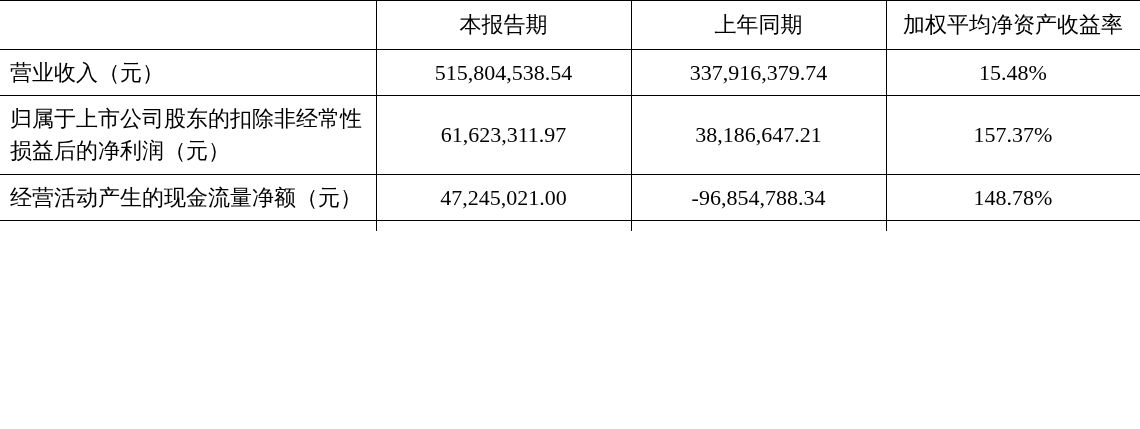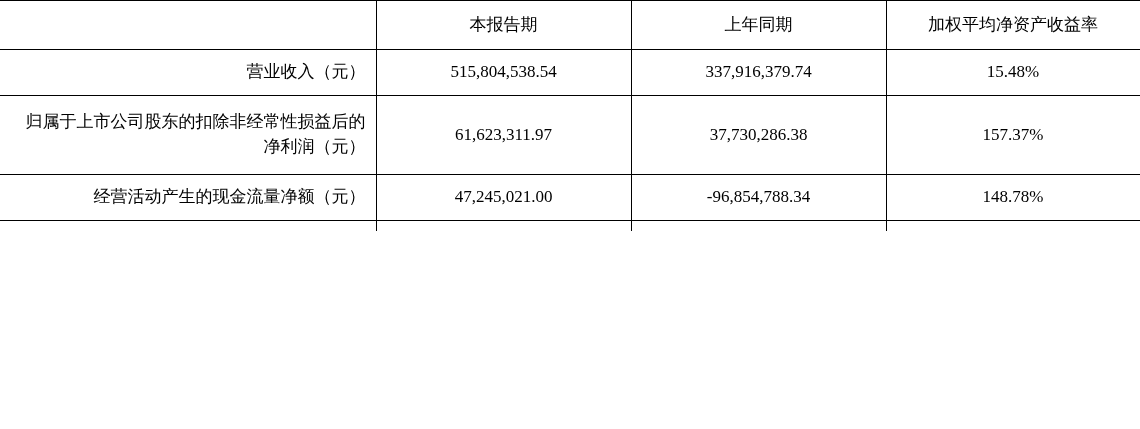--- a/index.html
+++ b/index.html
@@ -15,21 +15,21 @@
     overflow: hidden;
   }
   .table-wrap {
     width: 1140px;
     box-sizing: border-box;
   }
   table.fin-table {
     border-collapse: collapse;
     width: 1140px;
     table-layout: fixed;
-    font-size: 17px;
+    font-size: 22px;
   }
   table.fin-table col.c-label { width: 376px; }
   table.fin-table col.c-cur   { width: 255px; }
   table.fin-table col.c-prev  { width: 255px; }
   table.fin-table col.c-chg   { width: 254px; }
 
   table.fin-table th,
   table.fin-table td {
     border: 1px solid #000000;
     padding: 6px 10px;
@@ -40,21 +40,21 @@
   table.fin-table thead th {
     text-align: center;
     height: 38px;
     padding-top: 5px;
     padding-bottom: 5px;
   }
   table.fin-table thead th.corner {
     border-left: none;
   }
   table.fin-table tbody td.label {
-    text-align: right;
+    text-align: left;
     border-left: none;
   }
   table.fin-table tbody td.num {
     text-align: center;
   }
   table.fin-table tbody tr.tall td {
     height: 66px;
   }
   table.fin-table tbody tr.normal td {
     height: 33px;
@@ -87,21 +87,21 @@
     <tbody>
       <tr class="normal">
         <td class="label">营业收入（元）</td>
         <td class="num">515,804,538.54</td>
         <td class="num">337,916,379.74</td>
         <td class="num">15.48%</td>
       </tr>
       <tr class="tall">
         <td class="label">归属于上市公司股东的扣除非经常性损益后的净利润（元）</td>
         <td class="num">61,623,311.97</td>
-        <td class="num">37,730,286.38</td>
+        <td class="num">38,186,647.21</td>
         <td class="num">157.37%</td>
       </tr>
       <tr class="normal">
         <td class="label">经营活动产生的现金流量净额（元）</td>
         <td class="num">47,245,021.00</td>
         <td class="num">-96,854,788.34</td>
         <td class="num">148.78%</td>
       </tr>
       <tr class="partial">
         <td class="label"></td>

